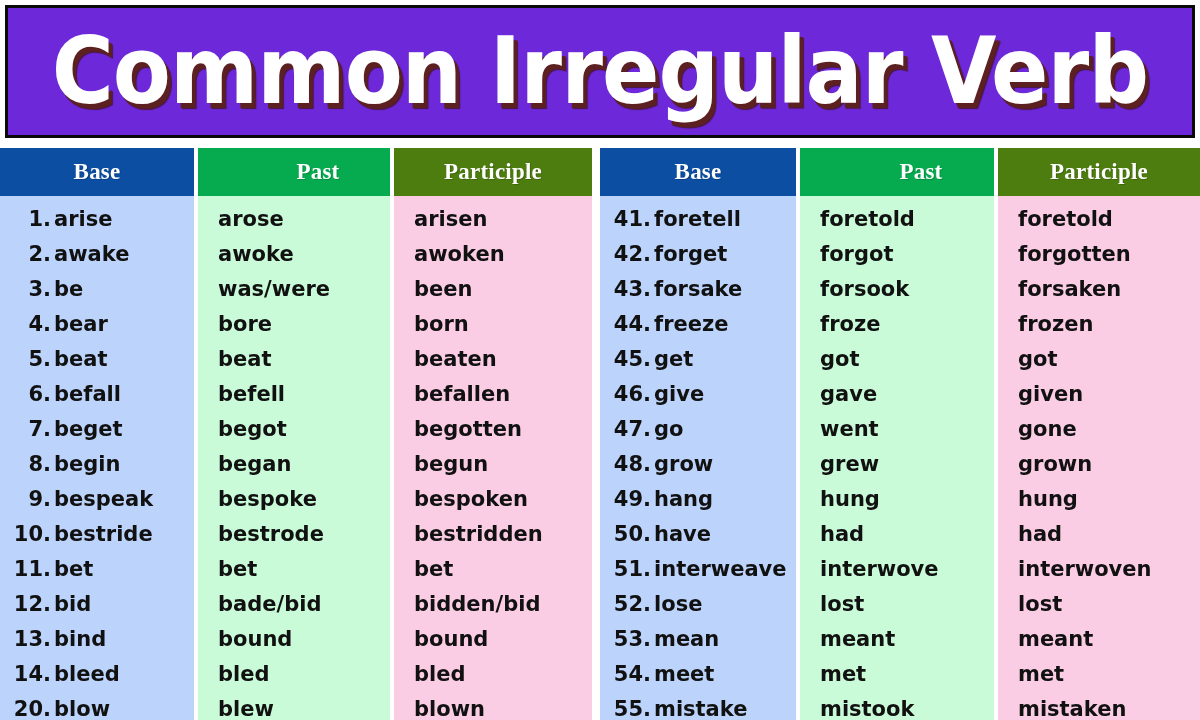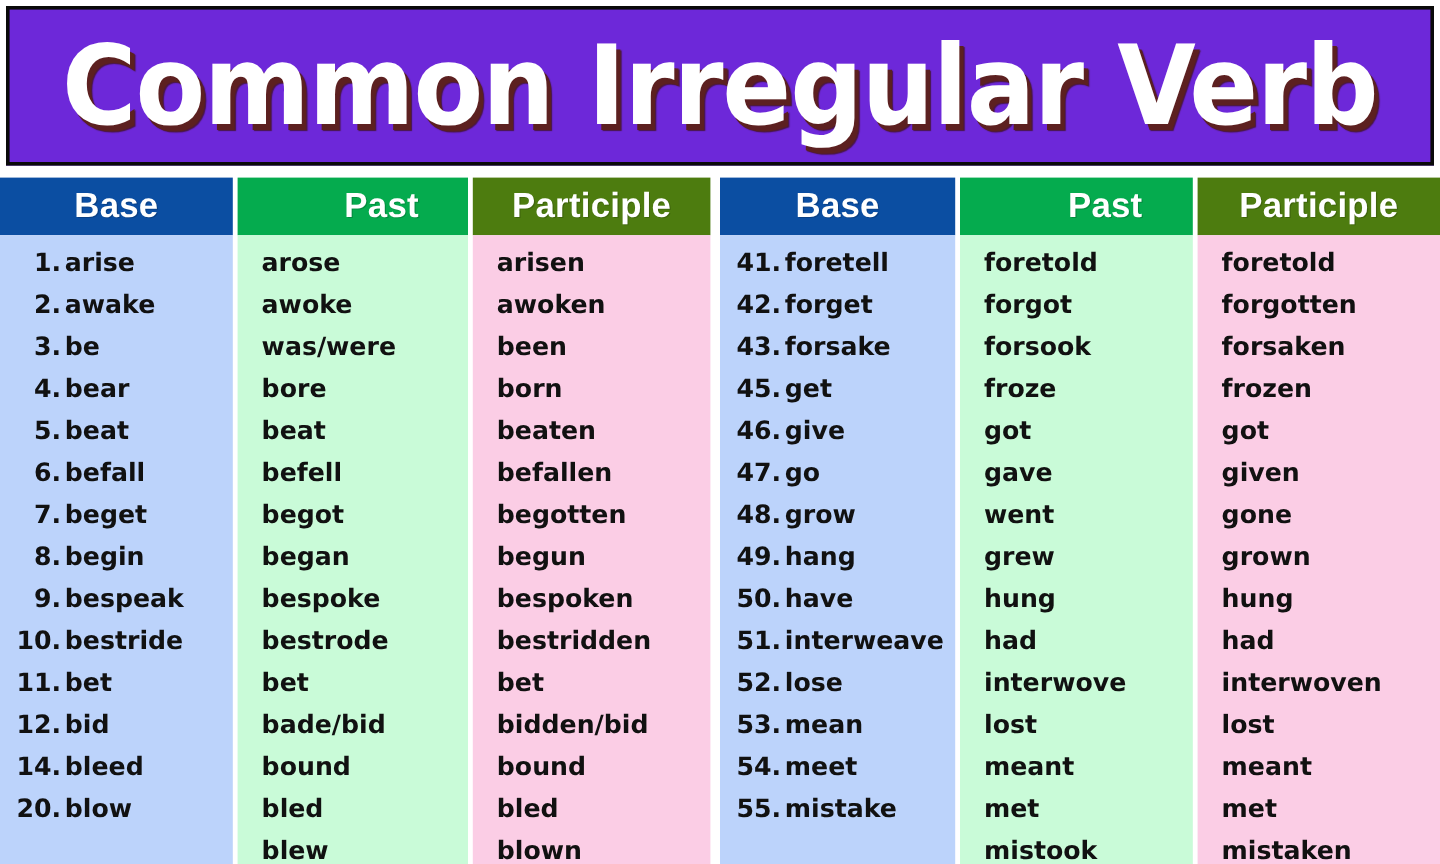--- a/index.html
+++ b/index.html
@@ -51,22 +51,22 @@
   .L-part { flex:0 0 198px; }
   
   .R-base { flex:0 0 196px; }
   .R-past { flex:0 0 194px; }
   .R-part { flex:0 0 202px; }
 
   .head {
     height:48px; flex:0 0 48px;
     display:flex; align-items:center; justify-content:center;
     color:#ffffff;
-    font-family:Liberation Sans, sans-serif;
-    font-weight:700; font-size:29px;
+    font-family:Liberation Serif, serif;
+    font-weight:700; font-size:23px;
     letter-spacing:0.2px;
     text-shadow:1px 1px 0 rgba(0,0,0,0.18);
   }
   .head-blue    { background:#0b4ea2; }
   .head-green   { background:#05ab4e;padding-left:48px; }
   .head-magenta { background:#4d7c0f; }
 
   .body { flex:1 1 auto; padding-top:5px; }
   .body-blue    { background:#bcd3fb; }
   .body-green   { background:#c9fbd8; }
@@ -153,20 +153,24 @@
               </div>
               <div class="row">
                 <span class="num">11.</span>
                 <span class="word">bet</span>
               </div>
               <div class="row">
                 <span class="num">12.</span>
                 <span class="word">bid</span>
               </div>
               <div class="row">
+                <span class="num">13.</span>
+                <span class="word">bind</span>
+              </div>
+              <div class="row">
                 <span class="num">14.</span>
                 <span class="word">bleed</span>
               </div>
               <div class="row">
                 <span class="num">20.</span>
                 <span class="word">blow</span>
               </div>
             </div>
         </div>
         <div class="colgap colgap-white"></div>
@@ -287,20 +291,24 @@
               </div>
               <div class="row">
                 <span class="num">42.</span>
                 <span class="word">forget</span>
               </div>
               <div class="row">
                 <span class="num">43.</span>
                 <span class="word">forsake</span>
               </div>
               <div class="row">
+                <span class="num">44.</span>
+                <span class="word">freeze</span>
+              </div>
+              <div class="row">
                 <span class="num">45.</span>
                 <span class="word">get</span>
               </div>
               <div class="row">
                 <span class="num">46.</span>
                 <span class="word">give</span>
               </div>
               <div class="row">
                 <span class="num">47.</span>
                 <span class="word">go</span>

